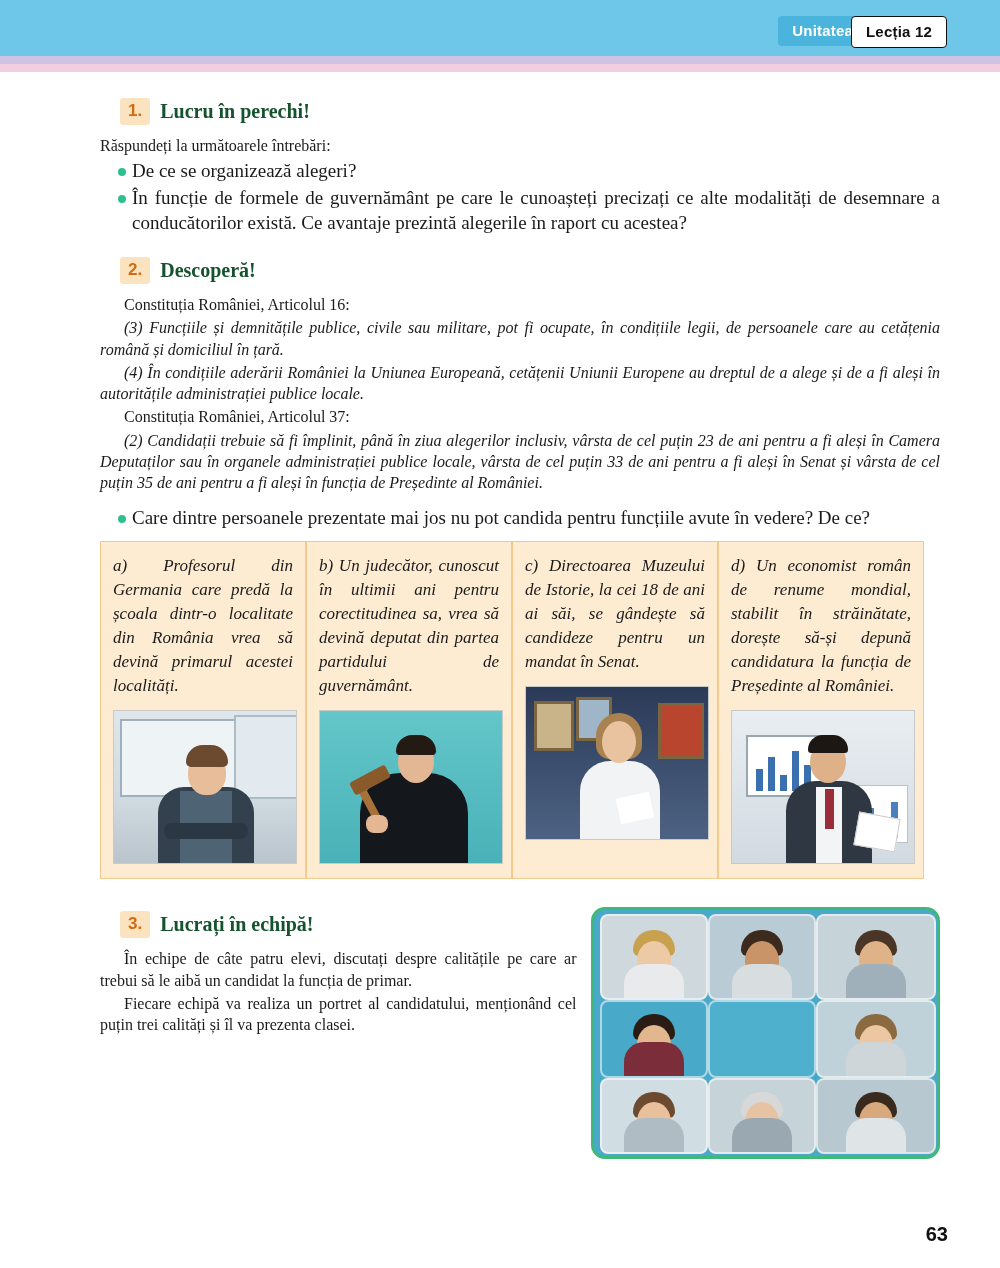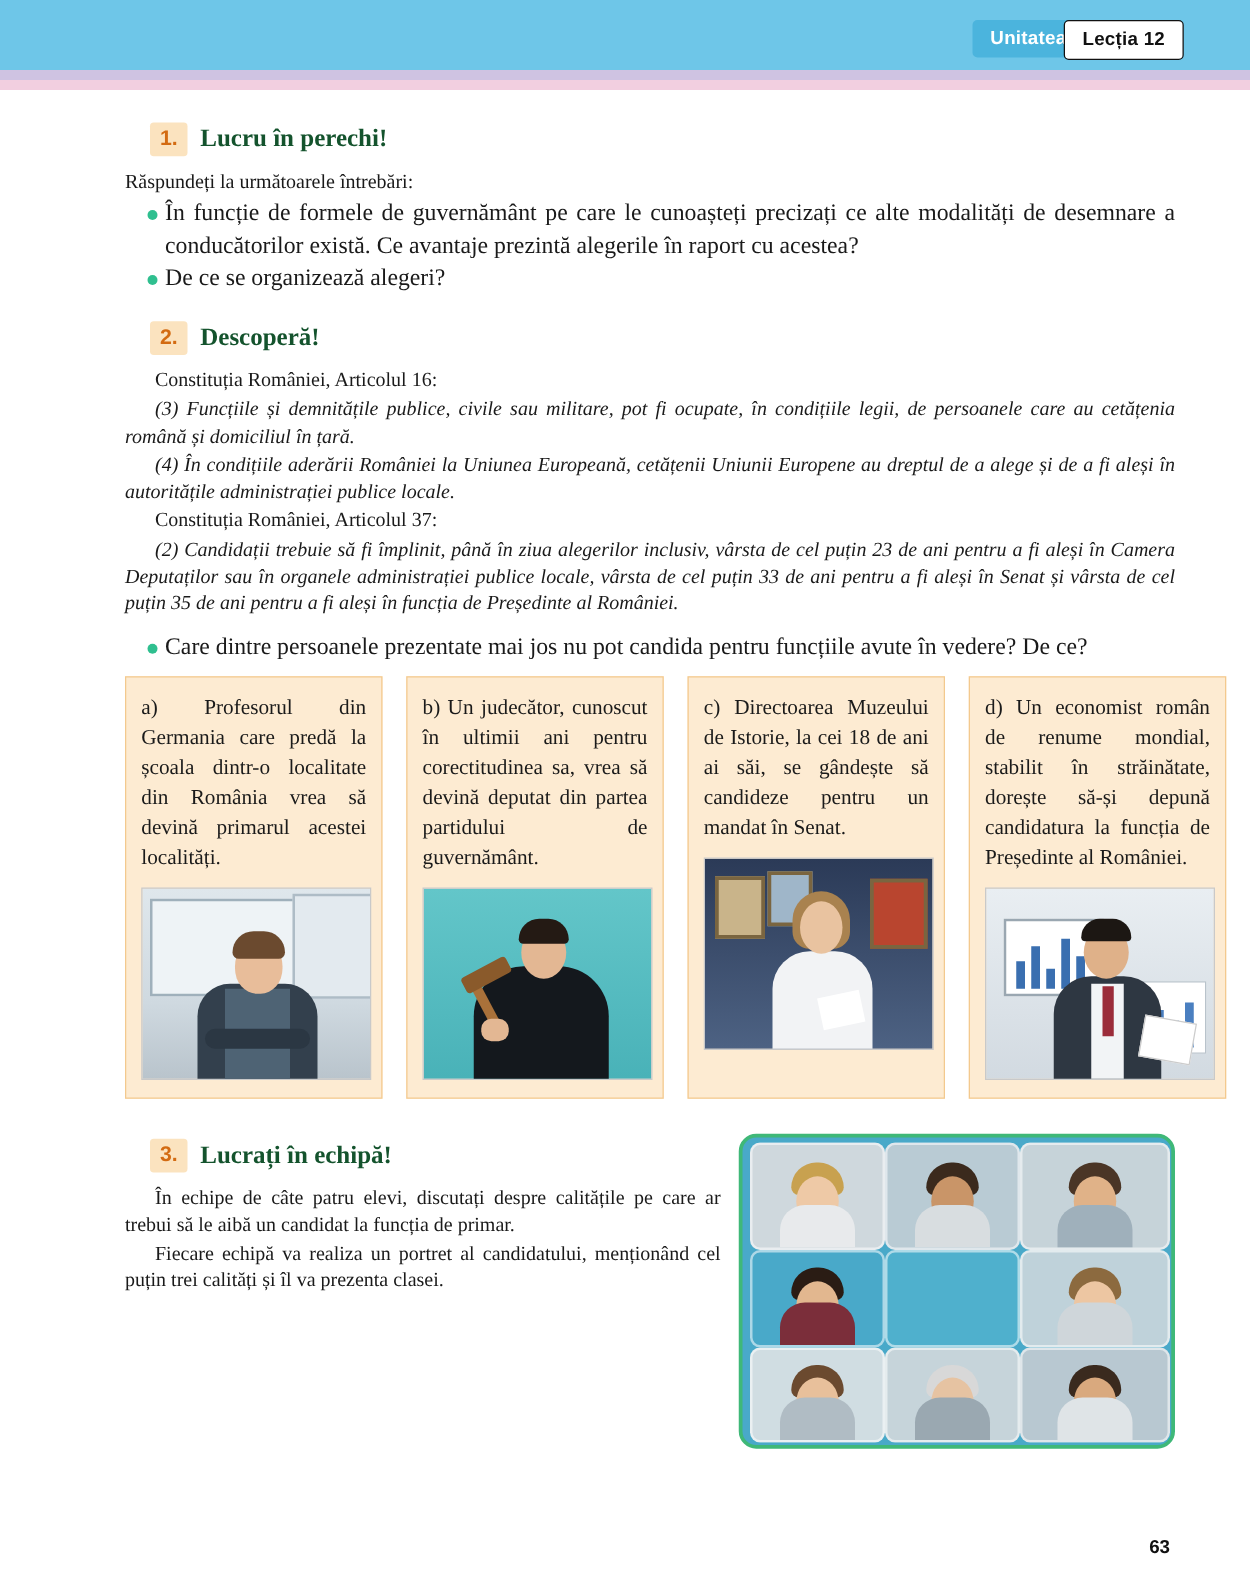--- a/index.html
+++ b/index.html
@@ -160,22 +160,23 @@
     top: 10px;
     width: 8px;
     height: 8px;
     border-radius: 50%;
     background: #2fbf8f;
   }
 
   
   .cards {
     display: flex;
-    gap: 19px;
+    gap: 0;
     margin-top: 4px;
+    font-style: italic;
   }
   .card {
     width: 206px;
     background: #fdebd2;
     border: 1px solid #f3c98e;
     padding: 12px 12px 14px 12px;
     box-sizing: border-box;
   }
   .card-text {
     font-size: 17px;
@@ -251,25 +252,25 @@
     border-radius: 8px;
     border: 2px solid rgba(255,255,255,.55);
     overflow: hidden;
   }
   .pz .face { position:absolute; left:50%; top:30%; width:34px; height:40px; margin-left:-17px; border-radius:50%; }
   .pz .hairp { position:absolute; left:50%; top:16%; width:42px; height:26px; margin-left:-21px; border-radius:20px 20px 6px 6px; }
   .pz .torso { position:absolute; left:50%; bottom:0; width:60px; height:34px; margin-left:-30px; border-radius:20px 20px 0 0; }
 
   .pagenum {
     position: absolute;
-    right: 64px;
+    right: 52px;
     bottom: 22px;
     font-family: "Liberation Sans", sans-serif;
     font-weight: bold;
-    font-size: 15px;
+    font-size: 20px;
     color: #111;
   }
 </style>
 </head>
 <body>
 
 <div class="header-band">
   <div class="band-blue"></div>
   <div class="band-lilac"></div>
   <div class="band-pink"></div>
@@ -280,22 +281,22 @@
 <div class="lesson-tag">Lecția 12</div>
 
 <div class="page">
 
   <div class="sec-head">
     <span class="sec-num">1.</span>
     <span class="sec-title">Lucru în perechi!</span>
   </div>
   <p class="body">Răspundeți la următoarele întrebări:</p>
   <ul class="bullets">
+    <li>De ce se organizează alegeri?</li>
     <li>În funcție de formele de guvernământ pe care le cunoașteți precizați ce alte modalități de desemnare a conducătorilor există. Ce avantaje prezintă alegerile în raport cu acestea?</li>
-    <li>De ce se organizează alegeri?</li>
   </ul>
 
   <div class="sec-head" style="margin-top:22px;">
     <span class="sec-num">2.</span>
     <span class="sec-title">Descoperă!</span>
   </div>
   <p class="body indent">Constituția României, Articolul 16:</p>
   <p class="body indent italic">(3) Funcțiile și demnitățile publice, civile sau militare, pot fi ocupate, în condițiile legii, de persoanele care au cetățenia română și domiciliul în țară.</p>
   <p class="body indent italic">(4) În condițiile aderării României la Uniunea Europeană, cetățenii Uniunii Europene au dreptul de a alege și de a fi aleși în autoritățile administrației publice locale.</p>
   <p class="body indent">Constituția României, Articolul 37:</p>

